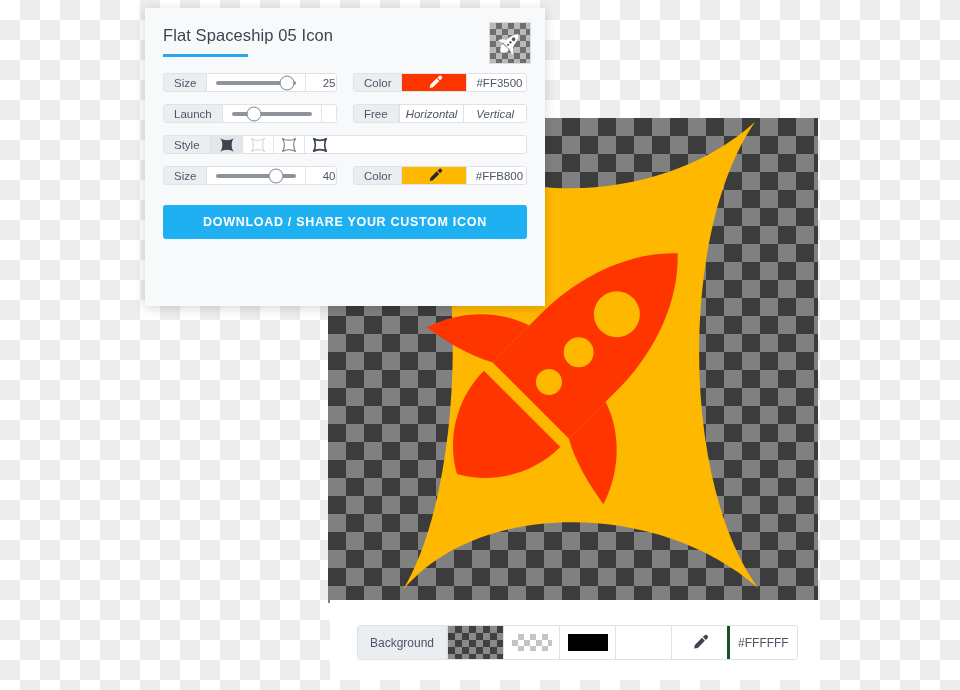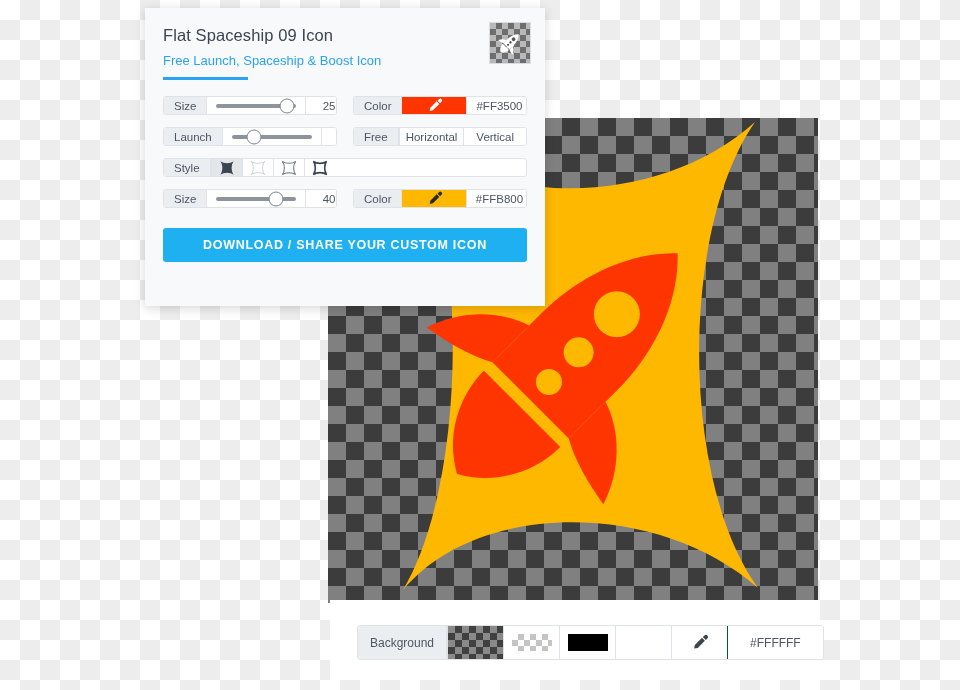--- a/index.html
+++ b/index.html
@@ -84,21 +84,21 @@
     flex:1;display:flex;align-items:center;padding:0 9px;background:#fff;min-width:80px;
   }
   .track{position:relative;width:100%;height:4px;background:#8e949c;border-radius:2px;}
   .knob{
     position:absolute;top:50%;width:13px;height:13px;border-radius:50%;
     background:#fdfdfd;border:1px solid #7d838b;transform:translate(-50%,-50%);
   }
   .seg{
     flex:1;display:flex;align-items:center;justify-content:center;
     font-size:11.5px;color:#4c5564;background:#fff;white-space:nowrap;
-    border-left:1px solid #dfe3e8;padding:0 6px;
+    border-left:1px solid #dfe3e8;padding:0 6px;font-style:italic;
   }
   .icobtn{
     width:30px;flex:0 0 30px;display:flex;align-items:center;justify-content:center;
     background:#fff;border-left:1px solid #dfe3e8;
   }
   .icobtn.sel{background:#e4e7ea;}
   .swatch{
     flex:1;display:flex;align-items:center;justify-content:center;min-width:64px;
   }
   #download-btn{
@@ -131,21 +131,21 @@
     background-color:#ffffff;
     background-image:
       linear-gradient(45deg,#c4c4c4 25%,transparent 25%,transparent 75%,#c4c4c4 75%),
       linear-gradient(45deg,#c4c4c4 25%,transparent 25%,transparent 75%,#c4c4c4 75%);
     background-size:12px 12px;background-position:0 0,6px 6px;
   }
   .sw-black{width:40px;height:17px;background:#000;}
   .sw-white{width:40px;height:17px;background:#fff;}
   .hexcell{
     display:flex;align-items:center;justify-content:center;
-    font-size:12px;color:#4c5564;padding:0 22px;border-left:1px solid #14532d;background:#fff;
+    font-size:12px;color:#4c5564;padding:0 8px;border-left:3px solid #14532d;background:#fff;
   }
 </style>
 </head>
 <body>
 
 <div id="canvas-area">
   <svg id="artwork" viewBox="0 0 490 485">
     <path d="M83 6 C150 92 330 92 427 4 C352 112 352 362 430 470 C330 382 150 382 75 472 C140 362 140 112 83 6 Z" fill="#FFB800"></path>
     <g transform="translate(245,240) rotate(45) translate(-245,-240)">
       <path d="M245 92 C283 128 299 183 299 231 L299 300 L191 300 L191 231 C191 183 207 128 245 92 Z" fill="#FF3500"></path>
@@ -180,22 +180,21 @@
       <path d="M18.3 3.1a2.6 2.6 0 0 1 3.7 3.7l-2.1 2.1-3.7-3.7 2.1-2.1z" fill="#3d4451"></path>
       <path d="M15.1 6.1l3.7 3.7-9 9-4.6.9.9-4.6 9-9z" fill="#3d4451"></path>
     </svg>
   </div>
   <div class="hexcell">#FFFFFF</div>
 </div>
 
 <div id="panel">
 
   <div id="panel-header">
-    <div id="panel-title">Flat Spaceship 09 Icon</div>
-    <div id="panel-subtitle">Free Launch, Spaceship &amp; Boost Icon</div>
+    <div id="panel-title">Flat Spaceship 05 Icon</div>
     <div id="title-underline"></div>
 
     <div id="header-thumb">
       <svg width="40" height="40" viewBox="0 0 490 485">
         <g transform="translate(245,240) rotate(45) translate(-245,-240)">
           <path d="M245 92 C283 128 299 183 299 231 L299 300 L191 300 L191 231 C191 183 207 128 245 92 Z" fill="#ffffff"></path>
           <circle cx="245" cy="178" r="23" fill="#555"></circle>
           <circle cx="245" cy="232" r="15" fill="#555"></circle>
           <circle cx="245" cy="274" r="13" fill="#555"></circle>
           <path d="M191 248 C160 258 132 285 120 322 C144 318 170 312 191 300 Z" fill="#ffffff"></path>

